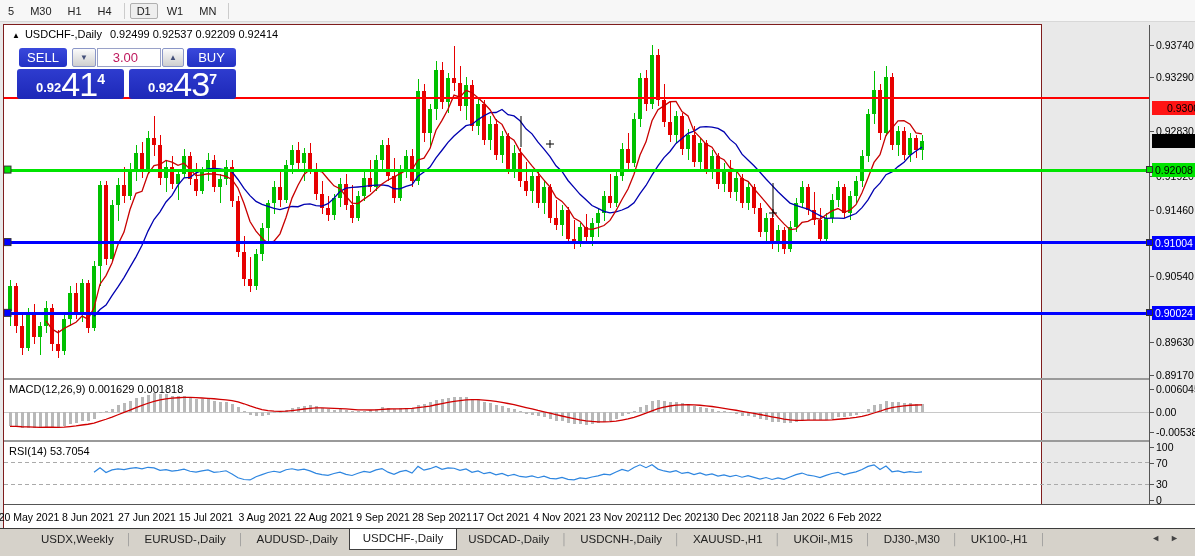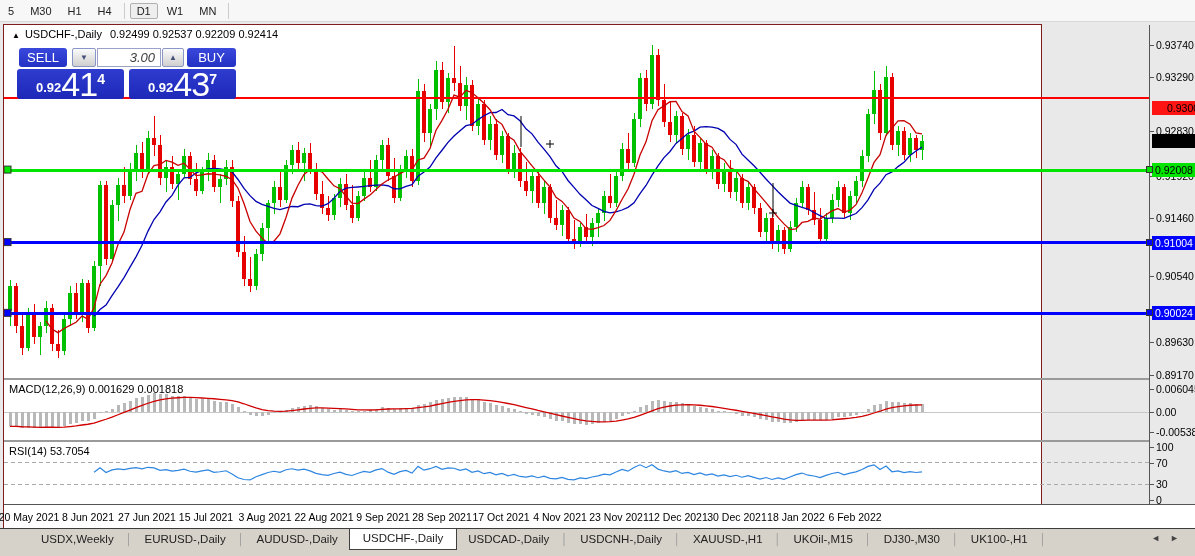--- a/index.html
+++ b/index.html
@@ -44,22 +44,22 @@
               transform:translateX(-50%); white-space:nowrap; }
 
   
   .trade-panel { position:absolute; left:0; top:0; width:230px; height:80px; z-index:6;margin-left:8px; }
   .tp { position:absolute; border-radius:3px; }
   .btn-sell, .btn-buy { background:linear-gradient(#3a49dc,#2230c4); color:#fff; font-size:13px;
         text-align:center; line-height:19px; cursor:pointer; }
   .white-line { position:absolute; height:2px; background:#ffffff; z-index:7; }
   .spin { background:linear-gradient(#fbfbfb,#cfcfcf); border:1px solid #8a96c8; color:#44507a;
           font-size:8px; text-align:center; line-height:18px; cursor:pointer; }
-  .vol-input { position:absolute; border:1px solid #9aa2c8; background:#fff; color:#404040;
-               font-size:13px; text-align:right; padding-right:5px; font-family:"Liberation Sans",sans-serif;font-style:italic; }
+  .vol-input { position:absolute; border:1px solid #9aa2c8; background:#fff; color:#be185d;
+               font-size:13px; text-align:right; padding-right:22px; font-family:"Liberation Sans",sans-serif; }
   .quote-box { background:linear-gradient(#2e3ccf,#1d28b8); color:#fff; display:flex;
                align-items:flex-end; justify-content:center; cursor:pointer; }
   .q-small { font-size:13px; font-weight:bold; margin-bottom:4px; }
   .q-big { font-size:34px; font-weight:normal; line-height:30px; letter-spacing:-1px; }
   .q-sup { font-size:14px; font-weight:bold; align-self:flex-start; margin-top:2px; }
 
   
   .tabbar { position:absolute; left:0; top:528px; width:1195px; height:28px;
             background:#d6d2ca; border-top:1px solid #3c3c3c; }
   .tabs { position:absolute; left:30px; top:0; height:20px; display:flex; align-items:center; }
@@ -915,21 +915,21 @@
           <polyline points="90,30.184397163120554 96,25.747415730337075 102,30.499307254664963 108,27.867049778043487 114,26.943996627954075 120,27.650773149998486 126,26.4255104959207 132,25.56959941751432 138,26.907245879135996 144,25.285330097333883 150,25.854874788891294 156,28.35591414274239 162,27.72131100006257 168,29.021488604490653 174,28.409617243409123 180,27.236585794947416 186,29.22422273253396 192,30.191680376108327 198,28.791862951758198 204,27.89601478103958 210,30.337400691154293 216,29.753114987163755 222,28.750421648419533 228,31.89844711115911 234,35.74091917348741 240,37.50479077683863 246,37.95495184508966 252,34.78461924581046 258,32.56356225158231 264,30.514568815471492 270,29.239389176405027 276,30.401886303469855 282,27.75997093310368 288,26.745151414980754 294,28.039906043407775 300,27.214055676165312 306,28.934421827997717 312,31.308912375440848 318,32.62226141292594 324,33.277296461083935 330,31.50882513020802 336,30.100060791648716 342,32.305822211677736 348,33.48842486676498 354,31.196965649504328 360,29.433250749395974 366,30.39399303779807 372,27.843025825525473 378,26.581027019846516 384,30.144252269058978 390,32.33145958113338 396,29.68725553149369 402,28.403887476268565 408,31.044742884237618 414,24.390192401910895 420,28.19544860786665 426,26.690706078889075 432,24.428500191286666 438,27.253918294584814 444,25.866978354898016 450,26.25437604500068 456,28.31024525218213 462,26.96956326548974 468,30.38984902267933 474,28.871826995865298 480,31.694719409194075 486,30.471839242718364 492,32.79642705366252 498,31.347654227464293 504,33.75532373557402 510,32.421473969653405 516,34.46603724643724 522,35.106516356069065 528,33.807579604758565 534,35.722498530597015 540,34.176479776091625 546,36.36815909222 552,36.855337531056136 558,35.3816007893562 564,37.43116733665596 570,37.776532487392316 576,35.863128395644324 582,36.64623281096884 588,35.01281673276792 594,33.888764483140946 600,32.09349651355675 606,32.825999497260035 612,30.008437026824122 618,27.489751254646357 624,29.137361741362113 630,25.450483778811638 636,22.805069690464393 642,25.69788185023711 648,22.732964656810616 654,27.081759290749417 660,28.948494980455333 666,30.039311851360683 672,28.70785336643959 678,31.44506096928139 684,30.312918893956137 690,32.54291127320353 696,30.999889202894437 702,33.08149334281286 708,31.962203242928847 714,34.125666364666685 720,32.81568215306723 726,34.62705670690154 732,33.25901363728255 738,35.23968432691612 744,33.6183084747872 750,35.3260119522522 756,37.06316111016932 762,35.536210209282714 768,37.48287695510929 774,35.92295617488455 780,37.31373531864046 786,34.96785676962075 792,32.59472527050502 798,31.046567564619185 804,33.19671898391964 810,34.00865834815277 816,35.64542221993604 822,33.33251212262615 828,31.53521766678926 834,30.291215782625176 840,32.83249947222341 846,31.18045087423507 852,29.801841040762216 858,27.562715941435158 864,24.431919858841738 870,22.86680600812906 876,27.530709752756554 882,23.99964647157008 888,29.797108916509398 894,28.874168141691406 900,30.680955006515664 906,29.53840932599635 912,30.5118590809511 918,29.812963768934786" fill="none" stroke="#2e86e0" stroke-width="1.2"></polyline>
         </svg>
     </div>
 
     <div class="axis-sep"></div>
     <div class="axis-layer" id="axis-layer">
         <div class="tick" style="top: 14px;">0.93740</div>
         <div class="tick" style="top: 46.499px;">0.93290</div>
         <div class="tick" style="top: 79.7202px; margin-top: 20px;">0.92830</div>
         <div class="tick" style="top: 145.44px;">0.91920</div>
-        <div class="tick" style="top: 178.662px; margin-top: 8px;">0.91460</div>
+        <div class="tick" style="top: 178.662px;">0.91460</div>
         <div class="tick" style="top: 245.104px;">0.90540</div>
         <div class="tick" style="top: 310.824px;">0.89630</div>
         <div class="tick" style="top: 344.045px;">0.89170</div>
         <div class="tick" style="top: 358.029px;">0.006045</div>
         <div class="tick" style="top: 381px;">0.00</div>
         <div class="tick" style="top: 401.455px;">-0.005383</div>
         <div class="tick" style="top: 416px;">100</div>
         <div class="tick" style="top: 431.9px;">70</div>
         <div class="tick" style="top: 453.1px;">30</div>
         <div class="tick" style="top: 469px;">0</div>

